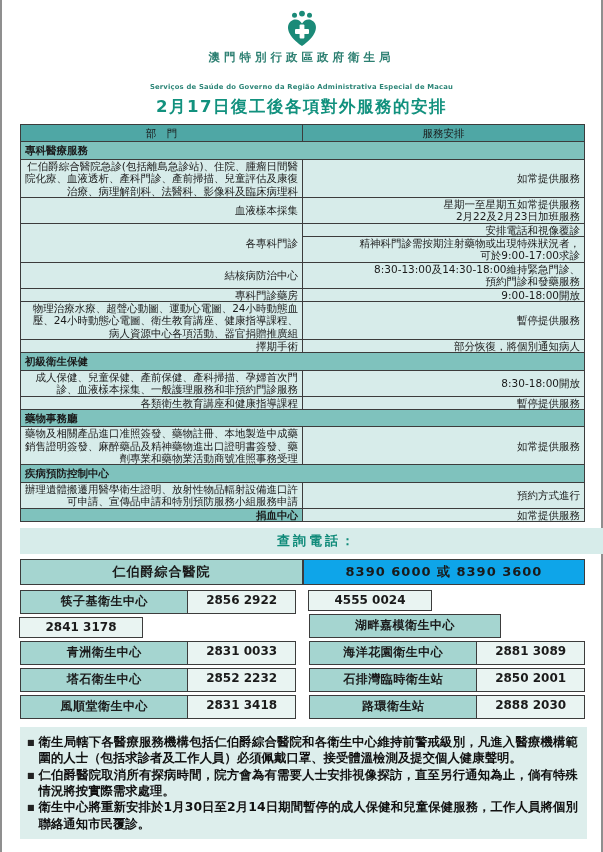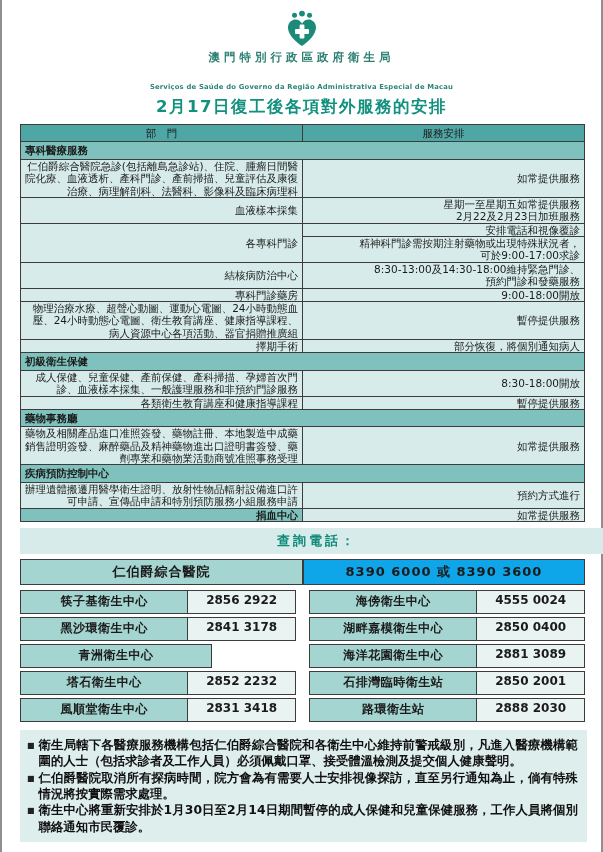--- a/index.html
+++ b/index.html
@@ -182,43 +182,41 @@
     <div class="hnum">8390 6000 或 8390 3600</div>
   </div>
 
   <div class="phones">
     <div class="pcol">
       <div class="prow">
         <div class="pname">筷子基衛生中心</div>
         <div class="pnum">2856 2922</div>
       </div>
       <div class="prow">
-        <div class="pname">黑沙環衛生中心</div>
         <div class="pnum">2841 3178</div>
       </div>
       <div class="prow">
         <div class="pname">青洲衛生中心</div>
+        <div class="pnum">2831 0033</div>
       </div>
       <div class="prow">
         <div class="pname">塔石衛生中心</div>
         <div class="pnum">2852 2232</div>
       </div>
       <div class="prow">
         <div class="pname">風順堂衛生中心</div>
         <div class="pnum">2831 3418</div>
       </div>
     </div>
     <div class="pcol">
       <div class="prow">
-        <div class="pname">海傍衛生中心</div>
         <div class="pnum">4555 0024</div>
       </div>
       <div class="prow">
         <div class="pname">湖畔嘉模衛生中心</div>
-        <div class="pnum">2850 0400</div>
       </div>
       <div class="prow">
         <div class="pname">海洋花園衛生中心</div>
         <div class="pnum">2881 3089</div>
       </div>
       <div class="prow">
         <div class="pname">石排灣臨時衛生站</div>
         <div class="pnum">2850 2001</div>
       </div>
       <div class="prow">

